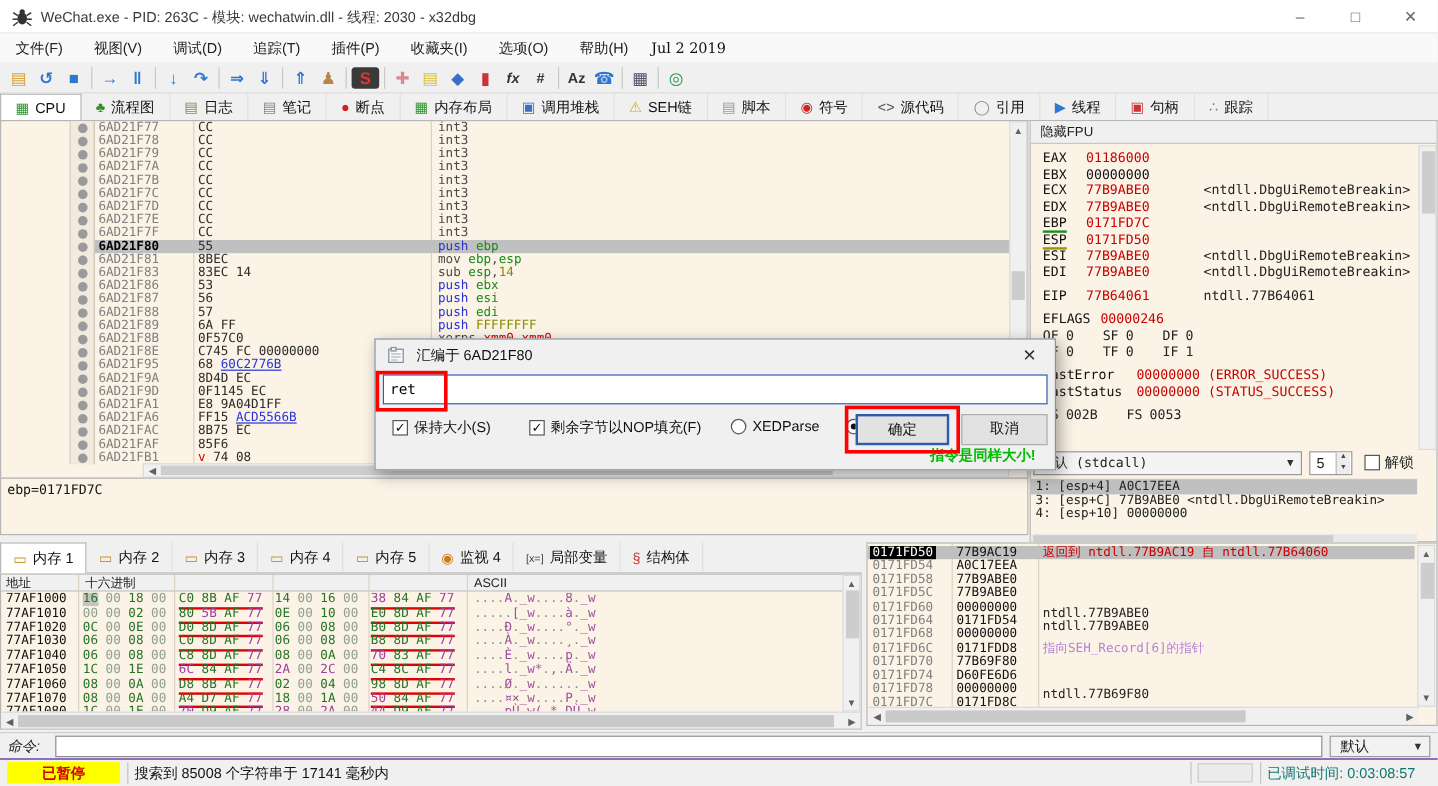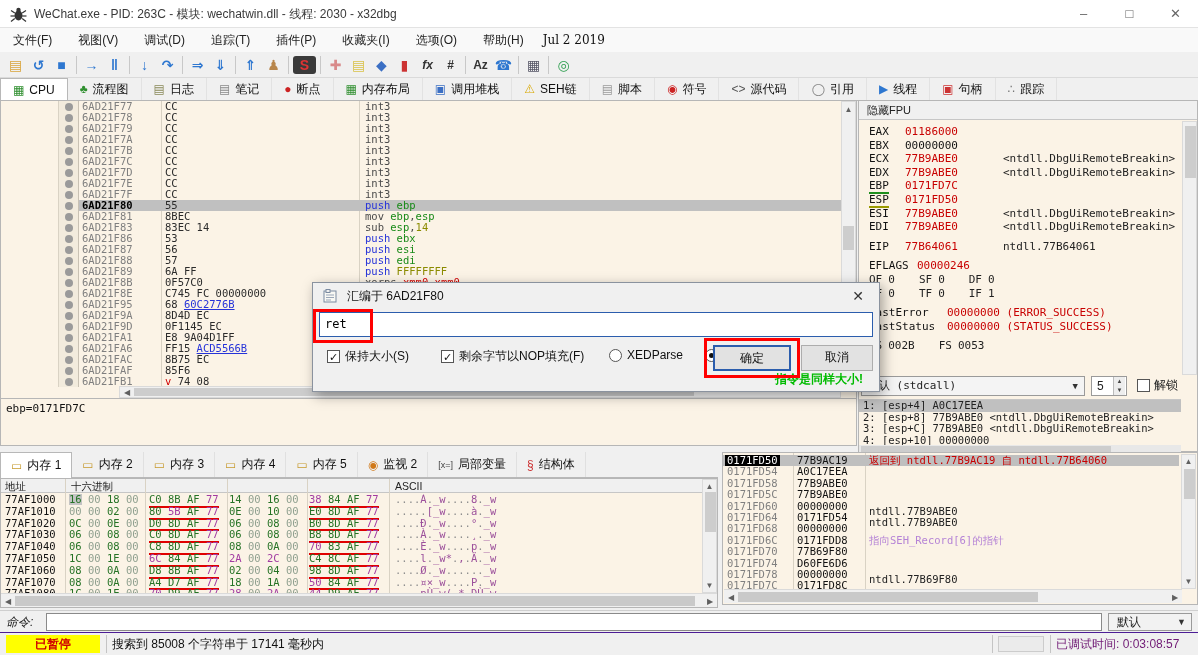--- a/index.html
+++ b/index.html
@@ -127,21 +127,21 @@
   #cmd-input{position:absolute;left:46px;top:2px;width:1056px;height:18px;background:#FFF;border:1px solid #8A8A8A;}
   #cmd-combo{position:absolute;left:1108px;top:2px;width:84px;height:18px;background:#F2F2F2;border:1px solid #9A9A9A;line-height:16px;padding-left:8px;}
   #cmd-combo .arr{position:absolute;right:5px;top:0;font-size:9px;color:#333;}
 
   
   #statusbar{position:absolute;left:0;top:632px;width:1198px;height:23px;background:#F0F0F0;border-top:1px solid #4c1d95;}
   #status-badge{position:absolute;left:6px;top:2px;width:94px;height:18px;background:#FFFF00;color:#D00000;font-weight:bold;text-align:center;line-height:18px;}
   .ssep{position:absolute;top:2px;width:1px;height:18px;background:#C4C4C4;}
   #status-msg{position:absolute;left:112px;top:0;line-height:22px;color:#111;}
   #status-box{position:absolute;left:998px;top:3px;width:46px;height:16px;border:1px solid #CCC;background:#EBEBEB;}
-  #status-time{position:absolute;left:1056px;top:0;line-height:22px;color:#701a75;}
+  #status-time{position:absolute;left:1056px;top:0;line-height:22px;color:#0f766e;}
 
   
   #dialog{position:absolute;left:312px;top:282px;width:568px;height:110px;background:#F0F0F0;border:1px solid #8A929E;box-shadow:3px 4px 12px rgba(0,0,0,0.35);z-index:50;}
   #dlg-titlebar{position:absolute;left:0;top:0;width:566px;height:26px;}
   #dlg-title{position:absolute;left:34px;top:0;line-height:26px;color:#111;}
   #dlg-close{position:absolute;right:8px;top:0;width:26px;height:26px;line-height:26px;text-align:center;color:#333;font-size:14px;}
   #dlg-input{position:absolute;left:6px;top:29px;width:554px;height:25px;background:#FFF;border:1px solid #2B5DAD;font-family:"DejaVu Sans Mono",monospace;font-size:12px;line-height:23px;padding-left:5px;color:#000;}
   #dlg-controls{position:absolute;left:0;top:60px;width:566px;height:28px;}
   .dchk,.drad{position:absolute;top:5px;display:flex;align-items:center;gap:5px;font-size:12px;color:#111;}
   .rad{width:13px;height:13px;border-radius:50%;background:#FFF;border:1px solid #555;position:relative;display:inline-block;}
@@ -391,21 +391,20 @@
   <div id="conv-row">
     <div id="conv-combo"><span>默认 (stdcall)</span><span class="arr">▼</span></div>
     <div id="conv-spin"><span>5</span><span class="ud">▲<br>▼</span></div>
     <div id="conv-unlock">
         <span class="cbx"></span>
         <span>解锁</span>
       </div>
   </div>
   <div id="args">
       <div class="arow sel">1: [esp+4] A0C17EEA</div>
-      <div class="arow">2: [esp+8] 77B9ABE0 &lt;ntdll.DbgUiRemoteBreakin&gt;</div>
       <div class="arow">3: [esp+C] 77B9ABE0 &lt;ntdll.DbgUiRemoteBreakin&gt;</div>
       <div class="arow">4: [esp+10] 00000000</div>
     </div>
   <div id="args-hsb">
       <div class="sb-thumb"></div>
     </div>
 </div>
 
 <div id="infobox" class="panel">
   <div style="top:3px">ebp=0171FD7C</div>
@@ -428,21 +427,21 @@
       <div class="mtab">
         <span class="tg" style="color: rgb(199, 154, 46);">▭</span>
         <span class="tl">内存 4</span>
       </div>
       <div class="mtab">
         <span class="tg" style="color: rgb(199, 154, 46);">▭</span>
         <span class="tl">内存 5</span>
       </div>
       <div class="mtab">
         <span class="tg" style="color: rgb(208, 120, 24);">◉</span>
-        <span class="tl">监视 2</span>
+        <span class="tl">监视 4</span>
       </div>
       <div class="mtab">
         <span class="tg" style="color: rgb(68, 68, 68); font-size: 9px;">[x=]</span>
         <span class="tl">局部变量</span>
       </div>
       <div class="mtab">
         <span class="tg" style="color: rgb(204, 51, 51);">§</span>
         <span class="tl">结构体</span>
       </div>
     </div>

